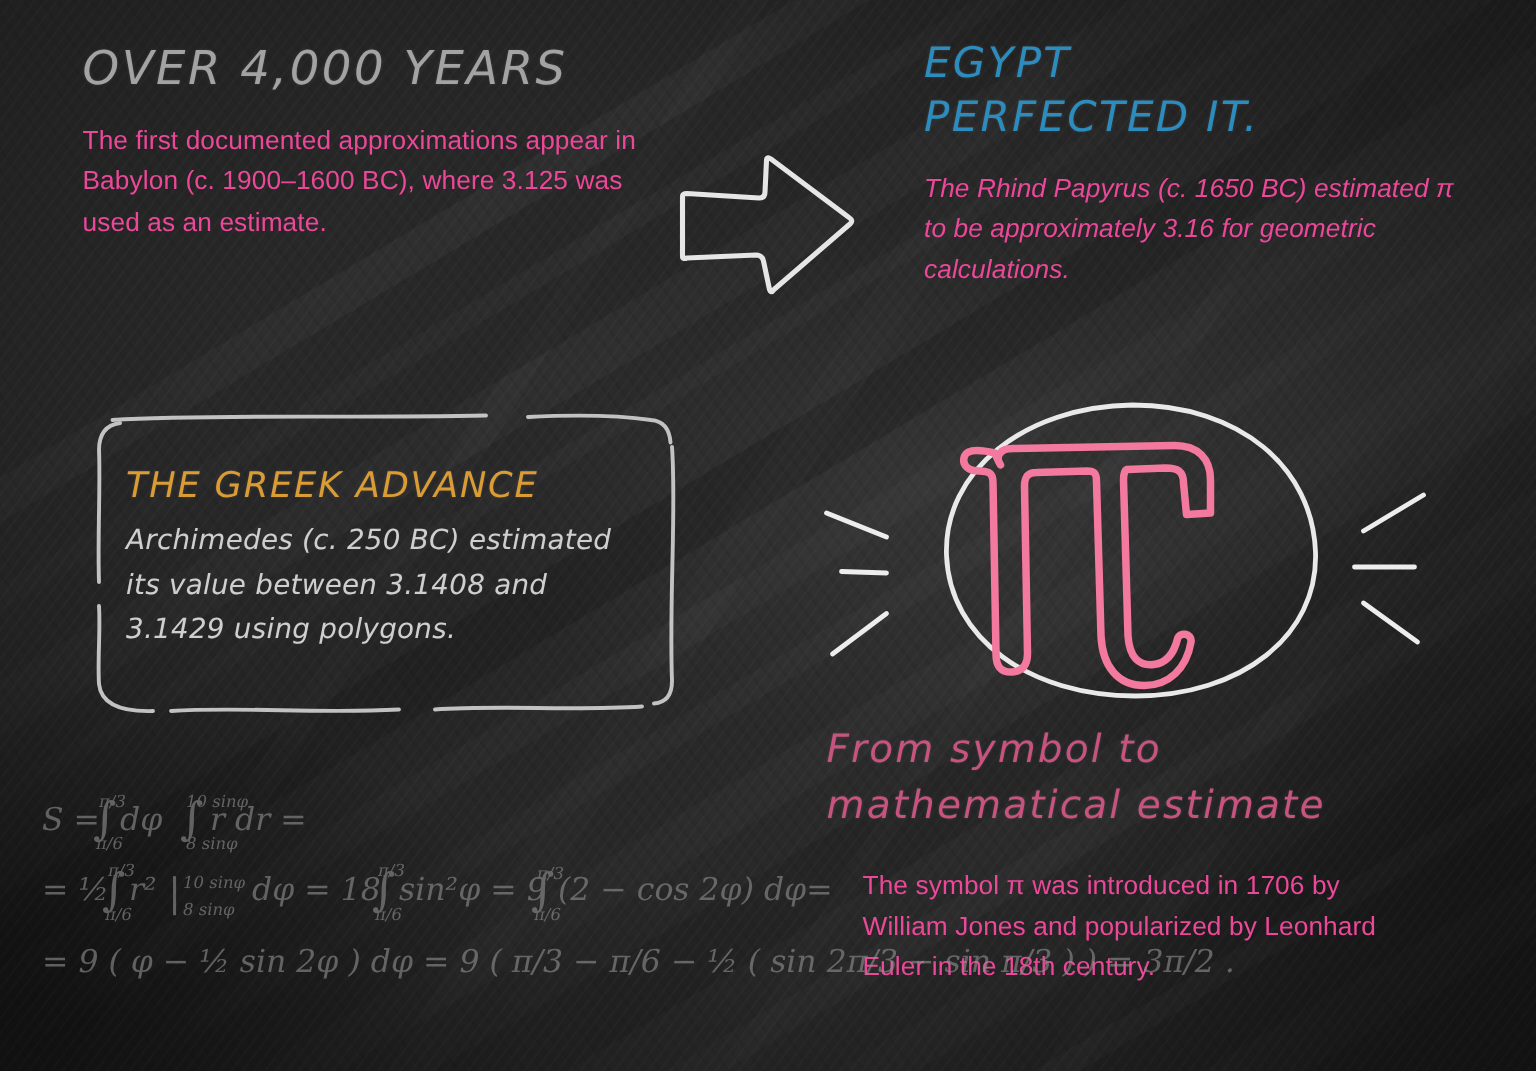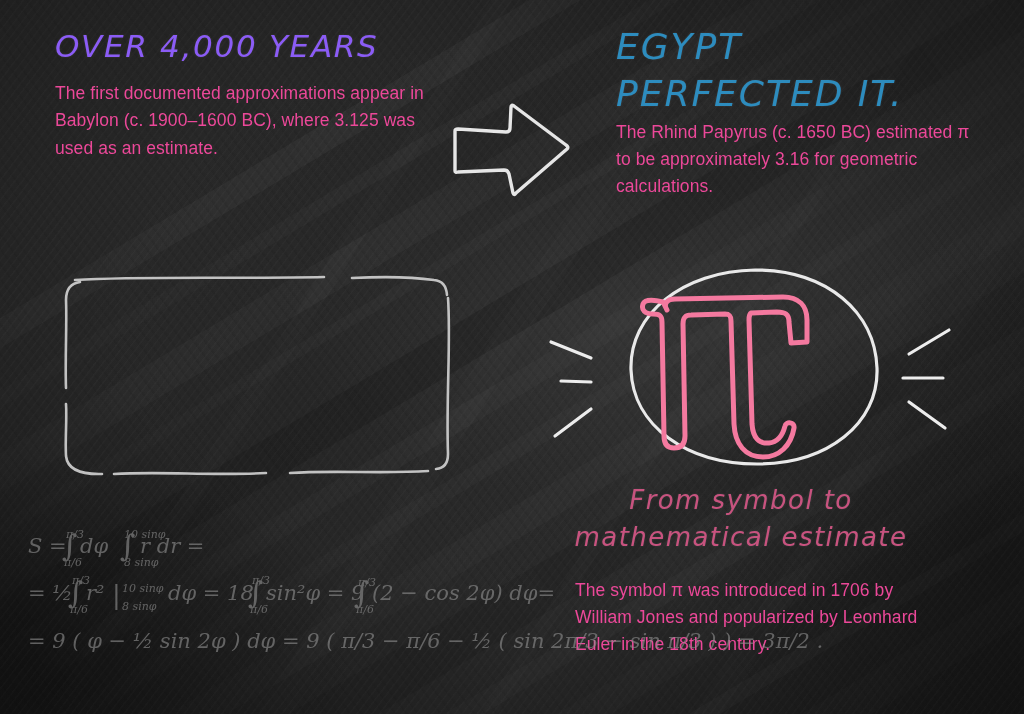--- a/index.html
+++ b/index.html
@@ -44,29 +44,29 @@
     color:#ec4899;
     font-size:17.5px;
     line-height:1.55;
     letter-spacing:.004em;
   }
 
   
   .block { position:absolute; }
 
   #blk-history { left:55px; top:26px; width:385px; }
-  #hd-history { font-size:31px; color:#8b5cf6; }
+  #hd-history { font-size:31px; color:#a3a3a3; }
   #tx-history { margin-top:14px; }
 
   #blk-egypt { left:616px; top:24px; width:360px; }
-  #hd-egypt { font-size:36px; color:#2d8cbe; }
-  #tx-egypt { margin-top:1px; }
+  #hd-egypt { font-size:28px; color:#2d8cbe; }
+  #tx-egypt { margin-top:15px;font-style:italic; }
 
   #blk-symbol { left:551px; top:482px; width:380px; }
-  #hd-symbol { font-size:26px; color:#c8537f; line-height:1.42;text-align:center; }
+  #hd-symbol { font-size:26px; color:#c8537f; line-height:1.42; }
   #tx-symbol { margin-top:21px;margin-left:24px; }
 
   
   #card-greek { left:62px; top:278px; width:390px; height:196px; }
   #card-greek .card-inner { position:absolute; left:22px; top:30px; width:330px; }
   #hd-greek {
     font-size:23.5px; color:#dc9c34; letter-spacing:.05em;
   }
   #tx-greek {
     margin-top:7px;
@@ -166,20 +166,24 @@
       <path d="M396 28 C 399 70, 394 130, 396 184 Q 396 198, 384 199"></path>
 
       <path d="M376 201 C 330 204, 280 200, 238 203"></path>
       <path d="M214 203 C 160 206, 110 201, 62 204"></path>
 
       <path d="M50 204 Q 16 205, 14 186 C 13 170, 15 150, 14 134"></path>
 
       <path d="M14 118 C 13 90, 15 52, 14 30 Q 14 14, 28 12"></path>
     </g>
   </svg>
+  <div class="card-inner">
+    <div class="chalk-head" id="hd-greek">THE GREEK ADVANCE</div>
+    <p id="tx-greek">Archimedes (c. 250 BC) estimated its value between 3.1408 and 3.1429 using polygons.</p>
+  </div>
 </div>
 
 <div class="block" id="emblem">
   <svg width="410" height="212" viewBox="0 0 410 212">
 
     <path d="M210 4 C 282 4, 330 46, 332 102 C 334 158, 282 198, 212 198
              C 142 198, 88 160, 86 104 C 84 48, 138 5, 210 4 Z" fill="none" stroke="#e9e9e9" stroke-width="3.2" stroke-linecap="round"></path>
 
     <g stroke="#ededed" stroke-width="3.2" stroke-linecap="round">
       <line x1="6" y1="76" x2="46" y2="92"></line>

